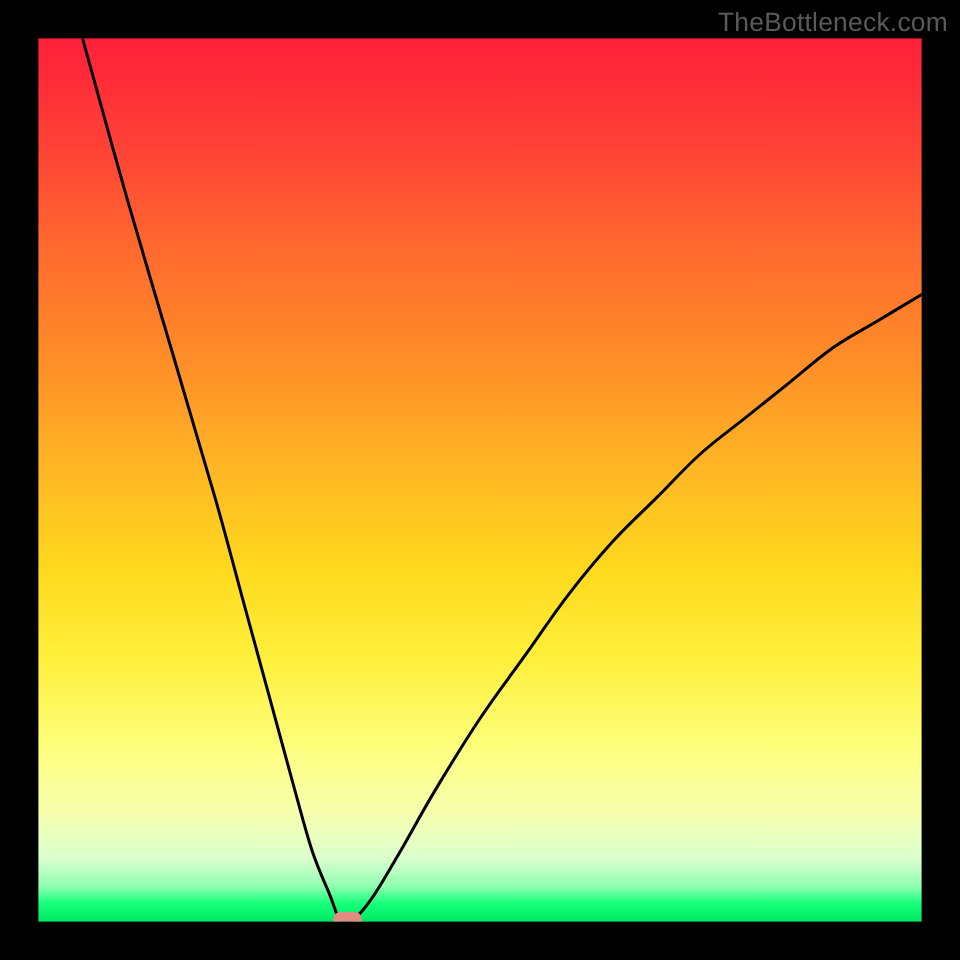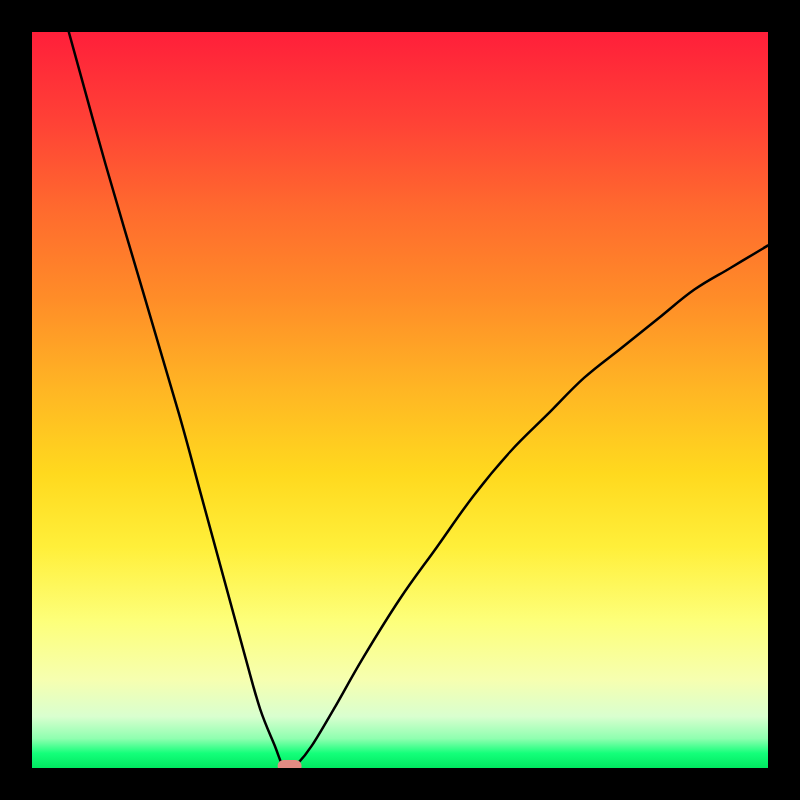--- a/index.html
+++ b/index.html
@@ -55,13 +55,14 @@
   <div class="plot-area">
     <svg class="curve-svg" viewBox="0 0 736 736" preserveAspectRatio="none">
       <g>
         <path id="series-path" fill="none" stroke="#000000" stroke-width="2.5" stroke-linecap="round" stroke-linejoin="round" d="M 36.80 0.00 C 43.42 23.85, 60.35 86.11, 73.60 132.48 C 86.85 178.85, 97.15 212.56, 110.40 257.60 C 123.65 302.64, 136.60 345.63, 147.20 382.72 C 157.80 419.81, 161.33 434.53, 169.28 463.68 C 177.23 492.83, 183.41 515.49, 191.36 544.64 C 199.31 573.79, 206.82 601.75, 213.44 625.60 C 220.06 649.45, 222.86 661.22, 228.16 677.12 C 233.46 693.02, 238.91 703.98, 242.88 713.92 C 246.85 723.86, 247.59 728.35, 250.24 732.32 C 252.89 736.29, 254.95 736.00, 257.60 736.00 C 260.25 736.00, 260.99 736.29, 264.96 732.32 C 268.93 728.35, 273.06 723.86, 279.68 713.92 C 286.30 703.98, 292.49 693.02, 301.76 677.12 C 311.03 661.22, 319.28 645.47, 331.20 625.60 C 343.12 605.73, 354.75 586.59, 368.00 566.72 C 381.25 546.85, 391.55 533.75, 404.80 515.20 C 418.05 496.65, 428.35 480.90, 441.60 463.68 C 454.85 446.46, 465.15 434.09, 478.40 419.52 C 491.65 404.95, 501.95 395.97, 515.20 382.72 C 528.45 369.47, 538.75 357.84, 552.00 345.92 C 565.25 334.00, 575.55 327.08, 588.80 316.48 C 602.05 305.88, 612.35 297.64, 625.60 287.04 C 638.85 276.44, 649.15 266.87, 662.40 257.60 C 675.65 248.33, 685.95 243.47, 699.20 235.52 C 712.45 227.57, 729.38 217.41, 736.00 213.44"></path>
       </g>
       <g>
         <rect id="marker-rect" rx="6" ry="6" width="24" height="12" fill="#e28b83" x="245.60" y="728.00"></rect>
       </g>
     </svg>
   </div>
+  <div class="watermark">TheBottleneck.com</div>
 </div>
 
 </body></html>

